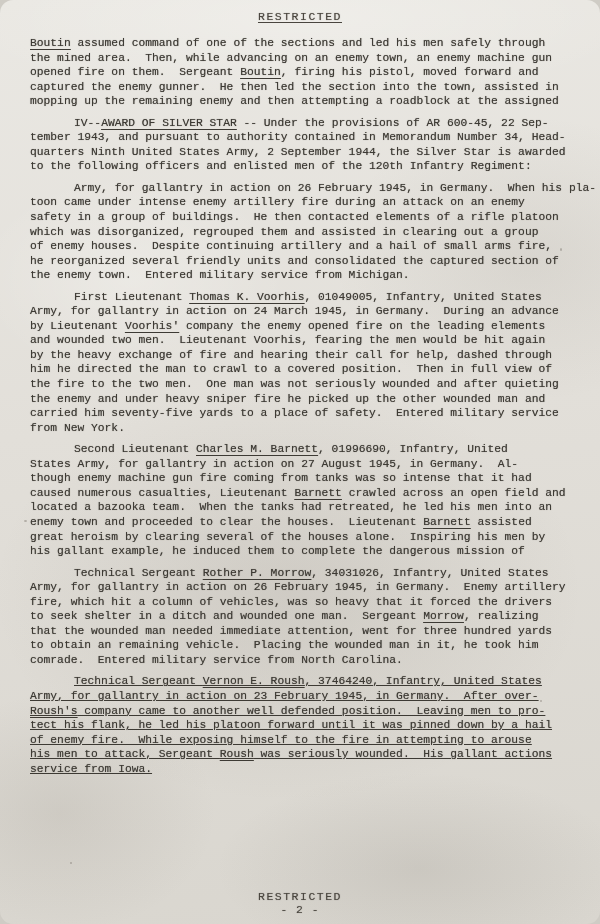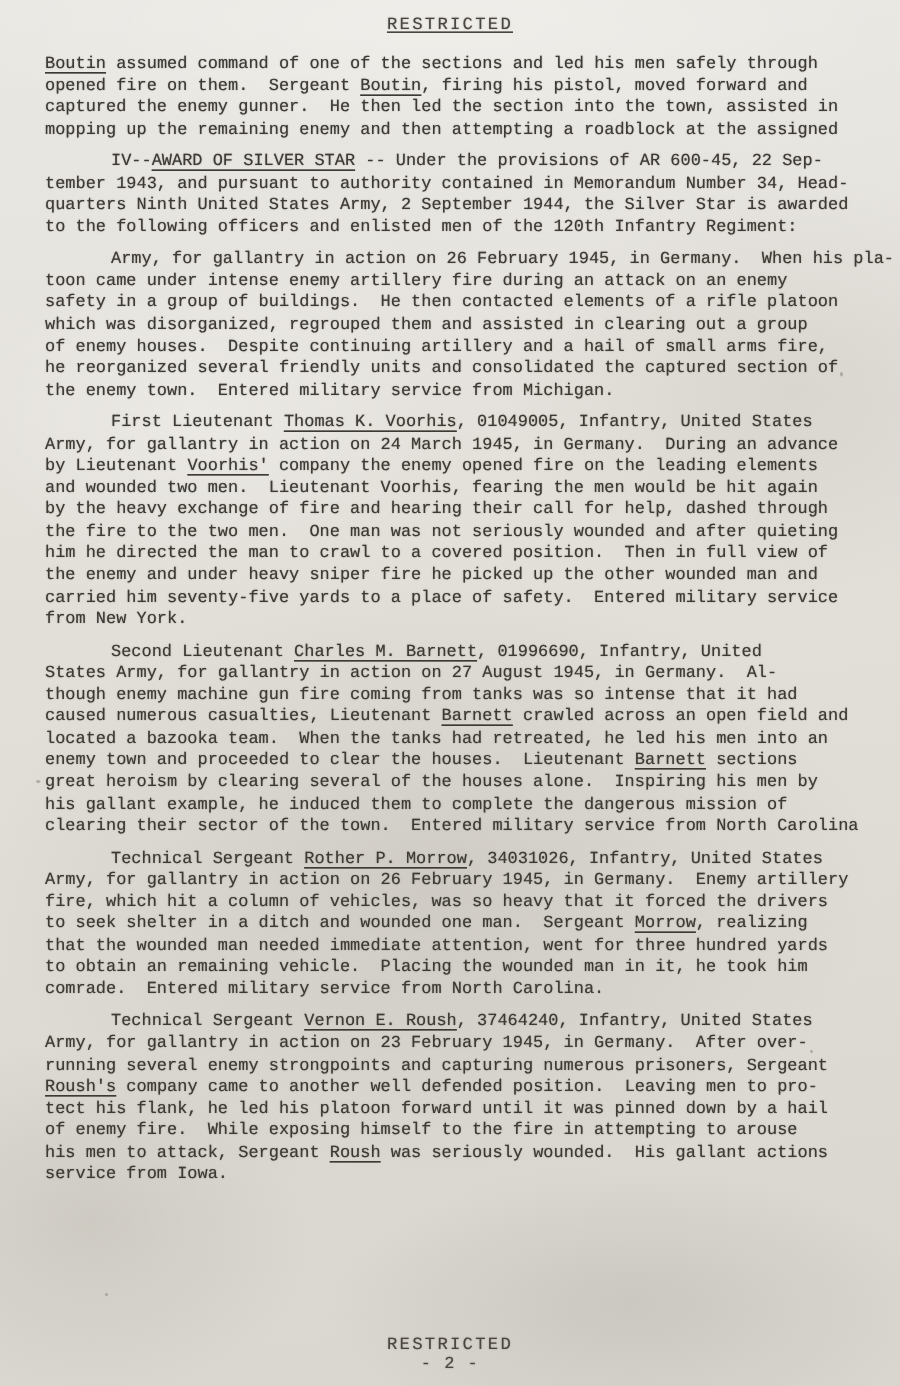--- a/index.html
+++ b/index.html
@@ -15,37 +15,38 @@
     background:
       radial-gradient(ellipse 420px 300px at 48% 64%, rgba(108,100,88,0.14), transparent 70%),
       radial-gradient(ellipse 300px 220px at 88% 28%, rgba(112,105,92,0.10), transparent 65%),
       radial-gradient(ellipse 260px 200px at 10% 88%, rgba(108,100,88,0.12), transparent 60%),
       radial-gradient(ellipse 340px 160px at 70% 94%, rgba(100,94,84,0.13), transparent 60%),
       radial-gradient(ellipse 240px 160px at 22% 30%, rgba(255,255,252,0.25), transparent 65%),
       radial-gradient(ellipse 500px 120px at 50% 2%, rgba(255,255,252,0.28), transparent 70%),
       linear-gradient(175deg, #eae8e3 0%, #e2dfd9 45%, #d9d6cf 100%);
     font-family: "Liberation Mono", "DejaVu Sans Mono", monospace;
     color: #3d3a34;
+    border-radius: 13px;
   }
   .speck { position:absolute; border-radius:50%; background: rgba(90,84,74,0.35); }
   .banner {
     text-align: center;
     font-size: 11.5px;
     letter-spacing: 1.5px;
     color: #4a463f;
     text-shadow: 0 0 1px rgba(74,70,63,0.55);
   }
   .banner .u-band { text-decoration: underline; text-underline-offset: 2px; }
   .banner-top { padding-top: 10px; }
   .content {
     padding: 13px 24px 0 30px;
     text-shadow: 0 0 0.8px rgba(61,58,52,0.65);
   }
   .para { margin-bottom: 7px; }
-  .para:last-child { margin-bottom: 4px; }
+  .para:last-child { margin-bottom: 4px; text-decoration: underline; }
   .line {
     white-space: pre;
     font-size: 11.3px;
     line-height: 14.55px;
     height: 14.55px;
     overflow: visible;
   }
   .para.indent .line:first-child { padding-left: 44px; }
   .useg { text-decoration: underline; text-underline-offset: 2.5px; }
   .footer {
@@ -67,20 +68,21 @@
 <body>
 
 <div class="paper">
   <div class="banner banner-top">
     <span class="u-band">RESTRICTED</span>
   </div>
 
   <div class="content" id="paragraphs">
       <div class="para">
         <div class="line"><span class="useg">Boutin</span><span> assumed command of one of the sections and led his men safely through</span></div>
+        <div class="line"><span>the mined area.  Then, while advancing on an enemy town, an enemy machine gun</span></div>
         <div class="line"><span>opened fire on them.  Sergeant </span><span class="useg">Boutin</span><span>, firing his pistol, moved forward and</span></div>
         <div class="line"><span>captured the enemy gunner.  He then led the section into the town, assisted in</span></div>
         <div class="line"><span>mopping up the remaining enemy and then attempting a roadblock at the assigned</span></div>
       </div>
       <div class="para indent">
         <div class="line"><span>IV--</span><span class="useg">AWARD OF SILVER STAR</span><span> -- Under the provisions of AR 600-45, 22 Sep-</span></div>
         <div class="line"><span>tember 1943, and pursuant to authority contained in Memorandum Number 34, Head-</span></div>
         <div class="line"><span>quarters Ninth United States Army, 2 September 1944, the Silver Star is awarded</span></div>
         <div class="line"><span>to the following officers and enlisted men of the 120th Infantry Regiment:</span></div>
       </div>
@@ -92,50 +94,48 @@
         <div class="line"><span>of enemy houses.  Despite continuing artillery and a hail of small arms fire,</span></div>
         <div class="line"><span>he reorganized several friendly units and consolidated the captured section of</span></div>
         <div class="line"><span>the enemy town.  Entered military service from Michigan.</span></div>
       </div>
       <div class="para indent">
         <div class="line"><span>First Lieutenant </span><span class="useg">Thomas K. Voorhis</span><span>, 01049005, Infantry, United States</span></div>
         <div class="line"><span>Army, for gallantry in action on 24 March 1945, in Germany.  During an advance</span></div>
         <div class="line"><span>by Lieutenant </span><span class="useg">Voorhis'</span><span> company the enemy opened fire on the leading elements</span></div>
         <div class="line"><span>and wounded two men.  Lieutenant Voorhis, fearing the men would be hit again</span></div>
         <div class="line"><span>by the heavy exchange of fire and hearing their call for help, dashed through</span></div>
+        <div class="line"><span>him he directed the man to crawl to a covered position.  Then in full view of</span></div>
         <div class="line"><span>the fire to the two men.  One man was not seriously wounded and after quieting</span></div>
-        <div class="line"><span>him he directed the man to crawl to a covered position.  Then in full view of</span></div>
         <div class="line"><span>the enemy and under heavy sniper fire he picked up the other wounded man and</span></div>
         <div class="line"><span>carried him seventy-five yards to a place of safety.  Entered military service</span></div>
         <div class="line"><span>from New York.</span></div>
       </div>
       <div class="para indent">
         <div class="line"><span>Second Lieutenant </span><span class="useg">Charles M. Barnett</span><span>, 01996690, Infantry, United</span></div>
         <div class="line"><span>States Army, for gallantry in action on 27 August 1945, in Germany.  Al-</span></div>
         <div class="line"><span>though enemy machine gun fire coming from tanks was so intense that it had</span></div>
         <div class="line"><span>caused numerous casualties, Lieutenant </span><span class="useg">Barnett</span><span> crawled across an open field and</span></div>
         <div class="line"><span>located a bazooka team.  When the tanks had retreated, he led his men into an</span></div>
-        <div class="line"><span>enemy town and proceeded to clear the houses.  Lieutenant </span><span class="useg">Barnett</span><span> sections</span></div>
+        <div class="line"><span>enemy town and proceeded to clear the houses.  Lieutenant </span><span class="useg">Barnett</span><span> assisted</span></div>
         <div class="line"><span>great heroism by clearing several of the houses alone.  Inspiring his men by</span></div>
         <div class="line"><span>his gallant example, he induced them to complete the dangerous mission of</span></div>
-        <div class="line"><span>clearing their sector of the town.  Entered military service from North Carolina</span></div>
       </div>
       <div class="para indent">
         <div class="line"><span>Technical Sergeant </span><span class="useg">Rother P. Morrow</span><span>, 34031026, Infantry, United States</span></div>
         <div class="line"><span>Army, for gallantry in action on 26 February 1945, in Germany.  Enemy artillery</span></div>
         <div class="line"><span>fire, which hit a column of vehicles, was so heavy that it forced the drivers</span></div>
         <div class="line"><span>to seek shelter in a ditch and wounded one man.  Sergeant </span><span class="useg">Morrow</span><span>, realizing</span></div>
         <div class="line"><span>that the wounded man needed immediate attention, went for three hundred yards</span></div>
         <div class="line"><span>to obtain an remaining vehicle.  Placing the wounded man in it, he took him</span></div>
         <div class="line"><span>comrade.  Entered military service from North Carolina.</span></div>
       </div>
       <div class="para indent">
         <div class="line"><span>Technical Sergeant </span><span class="useg">Vernon E. Roush</span><span>, 37464240, Infantry, United States</span></div>
         <div class="line"><span>Army, for gallantry in action on 23 February 1945, in Germany.  After over-</span></div>
-        <div class="line"><span>running several enemy strongpoints and capturing numerous prisoners, Sergeant</span></div>
         <div class="line"><span class="useg">Roush's</span><span> company came to another well defended position.  Leaving men to pro-</span></div>
         <div class="line"><span>tect his flank, he led his platoon forward until it was pinned down by a hail</span></div>
         <div class="line"><span>of enemy fire.  While exposing himself to the fire in attempting to arouse</span></div>
         <div class="line"><span>his men to attack, Sergeant </span><span class="useg">Roush</span><span> was seriously wounded.  His gallant actions</span></div>
         <div class="line"><span>service from Iowa.</span></div>
       </div>
     </div>
 
   <div class="footer">
     <div class="banner">

